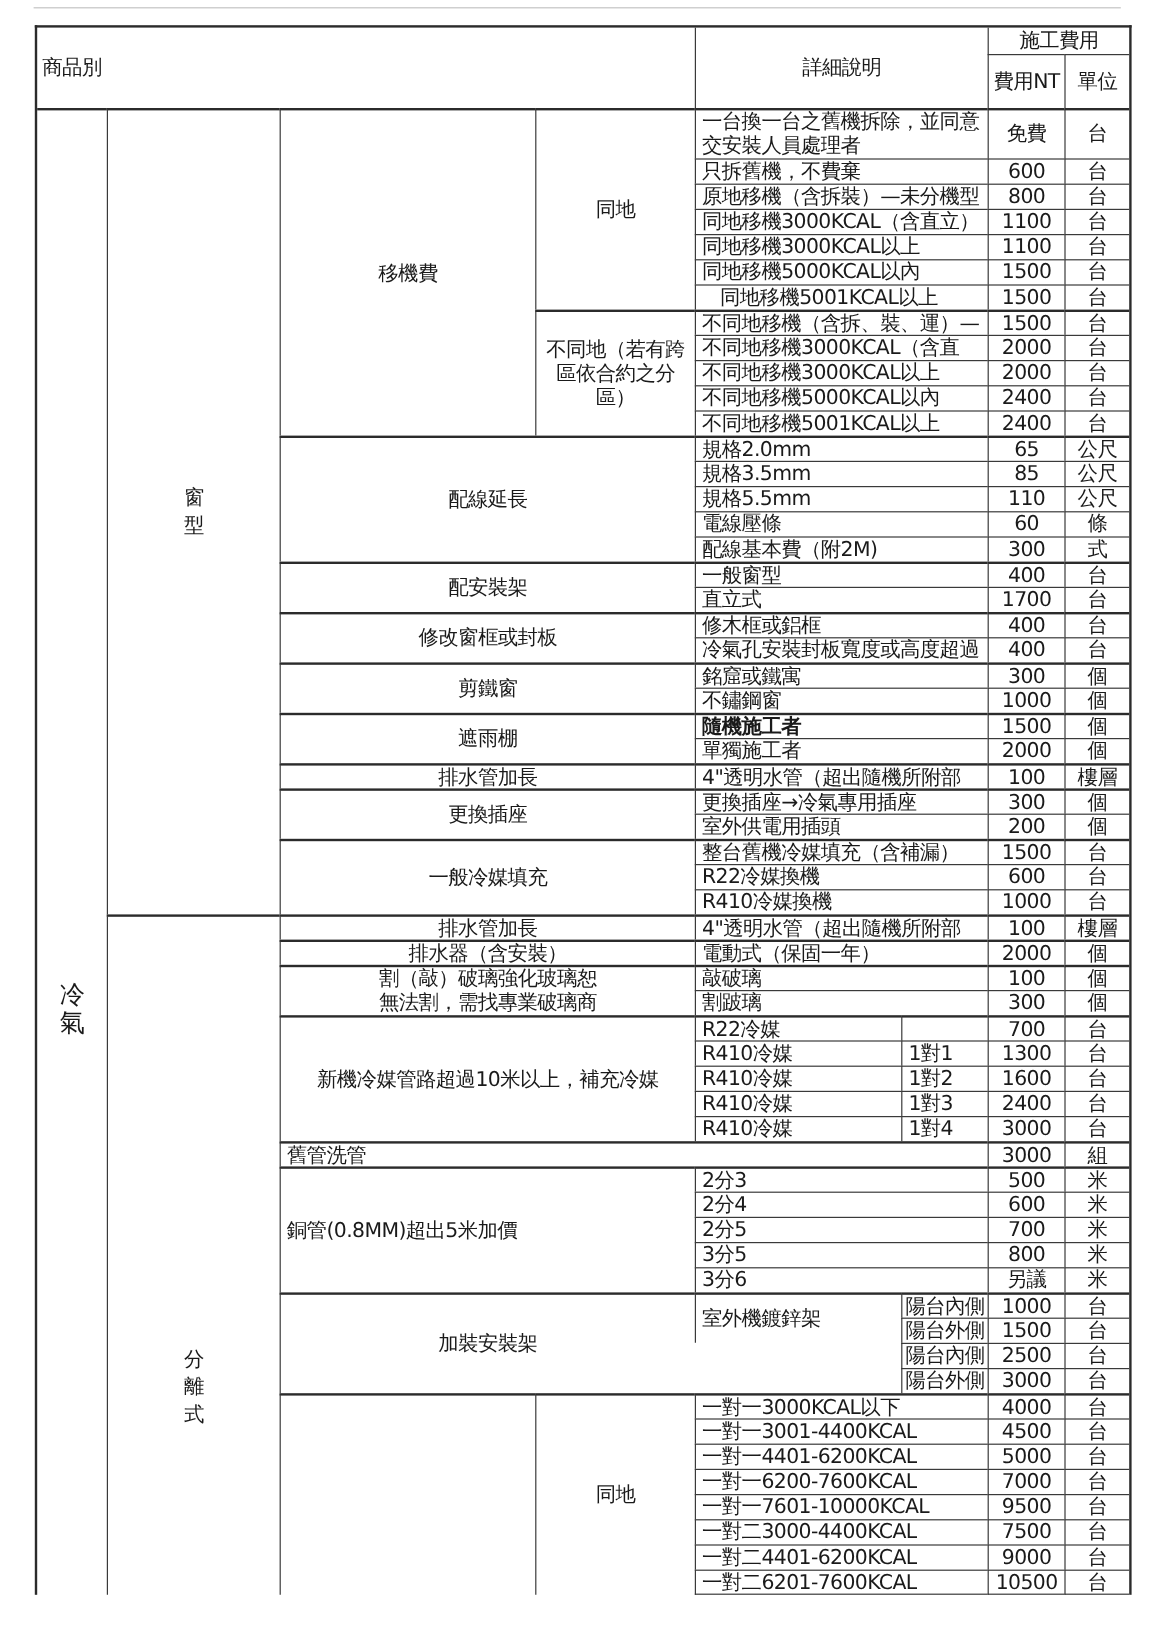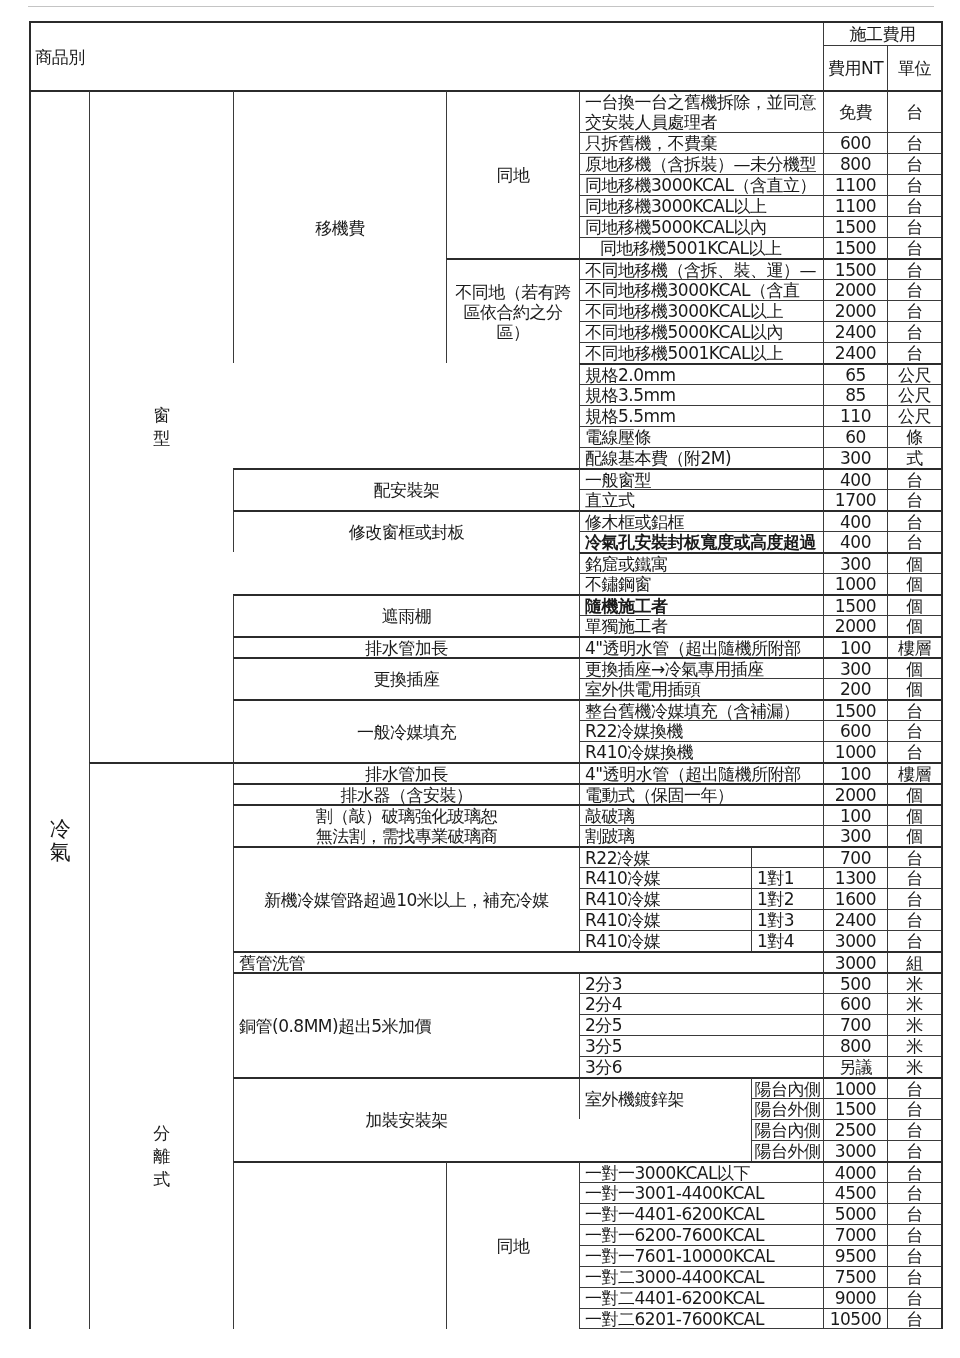--- a/index.html
+++ b/index.html
@@ -45,20 +45,21 @@
   .cell.bb{border-bottom:1px solid var(--thin);}
   .cell.toppad{align-items:flex-start;}
   .cell.vert{line-height:23px;}
 </style>
 </head>
 <body>
 
 <div id="topline"></div>
 <div id="grid">
     <div class="cell first-row first-col" style="grid-area: 1 / 1 / span 2 / span 1;">商品別</div>
+    <div class="cell first-row" style="grid-area: 1 / 5 / span 2 / span 2;">詳細說明</div>
     <div class="cell first-row" style="grid-area: 1 / 7 / span 1 / span 2;">施工費用</div>
     <div class="cell" style="grid-area: 2 / 7 / span 1 / span 1;">費用NT</div>
     <div class="cell" style="grid-area: 2 / 8 / span 1 / span 1;">單位</div>
     <div class="cell first-col thick vert toppad" style="padding-top: 726px; font-size: 21px; grid-area: 3 / 1 / span 59 / span 1;">冷
 氣</div>
     <div class="cell thick vert" style="grid-area: 3 / 2 / span 32 / span 1;">窗
 型</div>
     <div class="cell thick vert toppad" style="padding-top: 358px; grid-area: 35 / 2 / span 27 / span 1;">分
 離
 式</div>
@@ -97,20 +98,21 @@
     <div class="cell" style="grid-area: 12 / 8 / span 1 / span 1;">台</div>
     <div class="cell left" style="grid-area: 13 / 5 / span 1 / span 2;">不同地移機3000KCAL以上</div>
     <div class="cell" style="grid-area: 13 / 7 / span 1 / span 1;">2000</div>
     <div class="cell" style="grid-area: 13 / 8 / span 1 / span 1;">台</div>
     <div class="cell left" style="grid-area: 14 / 5 / span 1 / span 2;">不同地移機5000KCAL以內</div>
     <div class="cell" style="grid-area: 14 / 7 / span 1 / span 1;">2400</div>
     <div class="cell" style="grid-area: 14 / 8 / span 1 / span 1;">台</div>
     <div class="cell left" style="grid-area: 15 / 5 / span 1 / span 2;">不同地移機5001KCAL以上</div>
     <div class="cell" style="grid-area: 15 / 7 / span 1 / span 1;">2400</div>
     <div class="cell" style="grid-area: 15 / 8 / span 1 / span 1;">台</div>
+    <div class="cell thick" style="grid-area: 16 / 3 / span 5 / span 2;">配線延長</div>
     <div class="cell thick left" style="grid-area: 16 / 5 / span 1 / span 2;">規格2.0mm</div>
     <div class="cell thick" style="grid-area: 16 / 7 / span 1 / span 1;">65</div>
     <div class="cell thick" style="grid-area: 16 / 8 / span 1 / span 1;">公尺</div>
     <div class="cell left" style="grid-area: 17 / 5 / span 1 / span 2;">規格3.5mm</div>
     <div class="cell" style="grid-area: 17 / 7 / span 1 / span 1;">85</div>
     <div class="cell" style="grid-area: 17 / 8 / span 1 / span 1;">公尺</div>
     <div class="cell left" style="grid-area: 18 / 5 / span 1 / span 2;">規格5.5mm</div>
     <div class="cell" style="grid-area: 18 / 7 / span 1 / span 1;">110</div>
     <div class="cell" style="grid-area: 18 / 8 / span 1 / span 1;">公尺</div>
     <div class="cell left" style="grid-area: 19 / 5 / span 1 / span 2;">電線壓條</div>
@@ -123,23 +125,24 @@
     <div class="cell thick left" style="grid-area: 21 / 5 / span 1 / span 2; text-align: right;">一般窗型</div>
     <div class="cell thick" style="grid-area: 21 / 7 / span 1 / span 1;">400</div>
     <div class="cell thick" style="grid-area: 21 / 8 / span 1 / span 1;">台</div>
     <div class="cell left" style="grid-area: 22 / 5 / span 1 / span 2;">直立式</div>
     <div class="cell" style="grid-area: 22 / 7 / span 1 / span 1;">1700</div>
     <div class="cell" style="grid-area: 22 / 8 / span 1 / span 1;">台</div>
     <div class="cell thick" style="grid-area: 23 / 3 / span 2 / span 2;">修改窗框或封板</div>
     <div class="cell thick left" style="grid-area: 23 / 5 / span 1 / span 2;">修木框或鋁框</div>
     <div class="cell thick" style="grid-area: 23 / 7 / span 1 / span 1;">400</div>
     <div class="cell thick" style="grid-area: 23 / 8 / span 1 / span 1;">台</div>
-    <div class="cell left" style="grid-area: 24 / 5 / span 1 / span 2; font-weight: bold;">冷氣孔安裝封板寬度或高度超過</div>
+    <div class="cell left" style="grid-area: 24 / 5 / span 1 / span 2;">冷氣孔安裝封板寬度或高度超過</div>
     <div class="cell" style="grid-area: 24 / 7 / span 1 / span 1;">400</div>
     <div class="cell" style="grid-area: 24 / 8 / span 1 / span 1;">台</div>
+    <div class="cell thick" style="grid-area: 25 / 3 / span 2 / span 2;">剪鐵窗</div>
     <div class="cell thick left" style="grid-area: 25 / 5 / span 1 / span 2;">銘窟或鐵寓</div>
     <div class="cell thick" style="grid-area: 25 / 7 / span 1 / span 1;">300</div>
     <div class="cell thick" style="grid-area: 25 / 8 / span 1 / span 1;">個</div>
     <div class="cell left" style="grid-area: 26 / 5 / span 1 / span 2;">不鏽鋼窗</div>
     <div class="cell" style="grid-area: 26 / 7 / span 1 / span 1;">1000</div>
     <div class="cell" style="grid-area: 26 / 8 / span 1 / span 1;">個</div>
     <div class="cell thick" style="grid-area: 27 / 3 / span 2 / span 2;">遮雨棚</div>
     <div class="cell thick left" style="grid-area: 27 / 5 / span 1 / span 2; font-weight: bold;">隨機施工者</div>
     <div class="cell thick" style="grid-area: 27 / 7 / span 1 / span 1;">1500</div>
     <div class="cell thick" style="grid-area: 27 / 8 / span 1 / span 1;">個</div>

